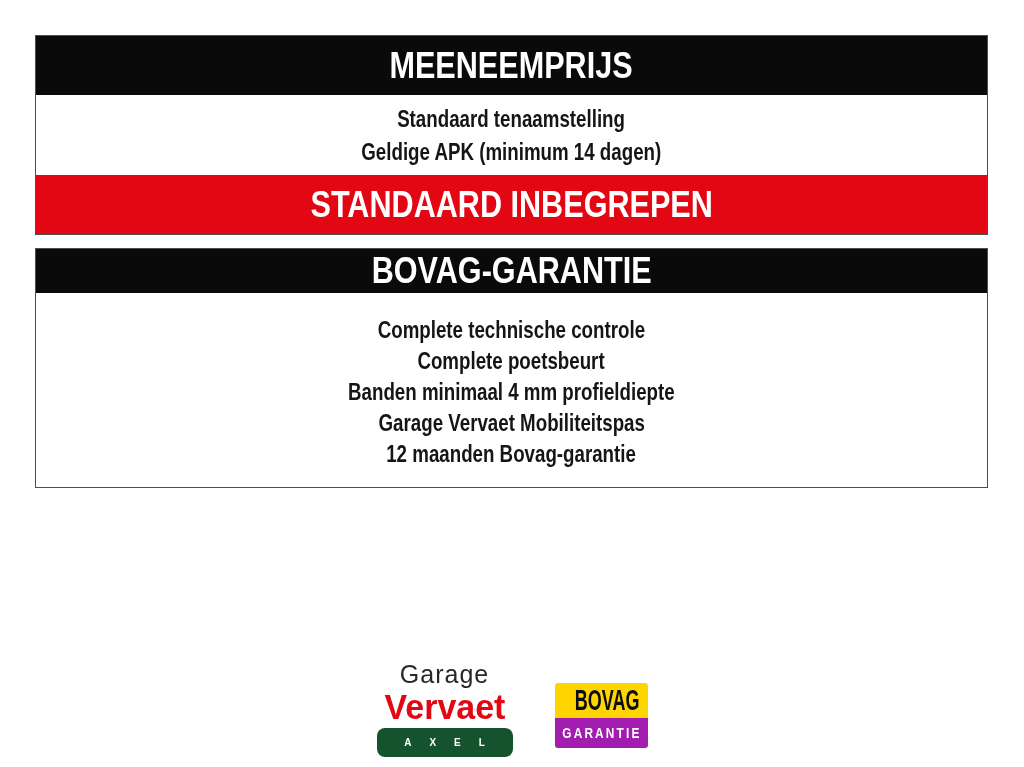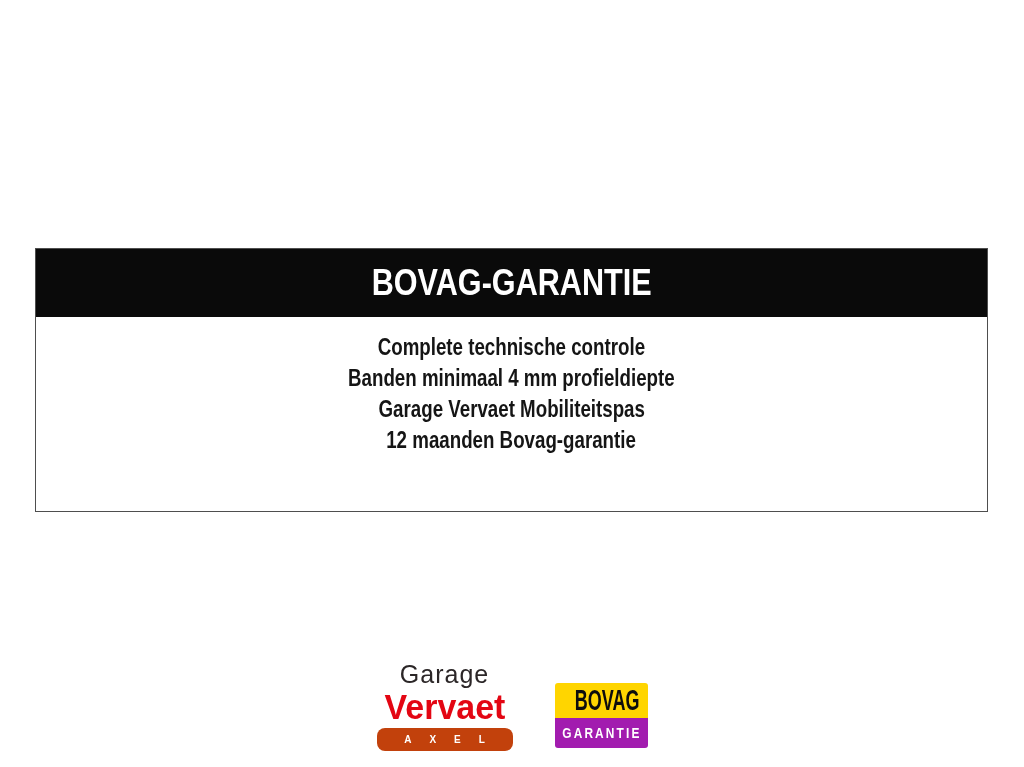--- a/index.html
+++ b/index.html
@@ -21,35 +21,35 @@
   }
   .panel-a { top: 35px; }
   .panel-b { top: 248px; }
   .bar {
     display: flex;
     align-items: center;
     justify-content: center;
     overflow: hidden;
   }
   .panel-a .bar { height: 59px; }
-  .panel-b .bar { height: 68px; }
+  .panel-b .bar { height: 44px; }
   .bar-black { background: var(--black, #0a0a0a); }
   .bar-red { background: var(--red, #e30613); }
   .bar-text {
     color: #ffffff;
     font-weight: 700;
     font-size: 36px;
     line-height: 1;
     white-space: nowrap;
     display: inline-block;
     transform: scaleX(0.85);
   }
   .body { background: #ffffff; text-align: center; }
   .body-a { height: 80px; padding-top: 7px; box-sizing: border-box; }
-  .body-b { height: 194px; padding-top: 14px; box-sizing: border-box; }
+  .body-b { height: 194px; padding-top: 21px; box-sizing: border-box; }
   .line {
     font-size: 24px;
     font-weight: 700;
     color: var(--text, #151515);
     line-height: 33px;
     white-space: nowrap;
   }
   .body-b .line { line-height: 31px; }
   .line > span { display: inline-block; transform: scaleX(0.78); white-space: nowrap; }
 
@@ -75,22 +75,22 @@
   .vervaet-word {
     font-size: 35px;
     line-height: 1;
     font-weight: 700;
     color: var(--red, #e30613);
     margin-top: 2px;
     transform: scaleX(0.97);
   }
   .axel-pill {
     margin-top: 4px;
-    height: 23px;
-    background: #c2410c;
+    height: 29px;
+    background: #14532d;
     border-radius: 8px;
     display: flex;
     align-items: center;
     justify-content: center;
   }
   .axel-pill span {
     color: #ffffff;
     font-size: 10px;
     font-weight: 700;
     letter-spacing: 18px;
@@ -144,27 +144,40 @@
     transform: scaleX(0.85);
     white-space: nowrap;
     line-height: 1;
   }
 </style>
 </head>
 <body>
 
 <div class="poster">
 
+  <section class="panel panel-a">
+    <div class="bar bar-black">
+      <span class="bar-text">MEENEEMPRIJS</span>
+    </div>
+    <div class="body body-a">
+      <div class="line"><span>Standaard tenaamstelling</span></div>
+      <div class="line"><span>Geldige APK (minimum 14 dagen)</span></div>
+    </div>
+    <div class="bar bar-red">
+      <span class="bar-text">STANDAARD INBEGREPEN</span>
+    </div>
+  </section>
 
   <section class="panel panel-b">
     <div class="bar bar-black">
       <span class="bar-text">BOVAG-GARANTIE</span>
     </div>
     <div class="body body-b">
       <div class="line"><span>Complete technische controle</span></div>
+      <div class="line"><span>Complete poetsbeurt</span></div>
       <div class="line"><span>Banden minimaal 4 mm profieldiepte</span></div>
       <div class="line"><span>Garage Vervaet Mobiliteitspas</span></div>
       <div class="line"><span>12 maanden Bovag-garantie</span></div>
     </div>
   </section>
 
   <footer class="logos">
     <div class="garage-logo">
       <div class="garage-word">Garage</div>
       <div class="vervaet-word">Vervaet</div>

